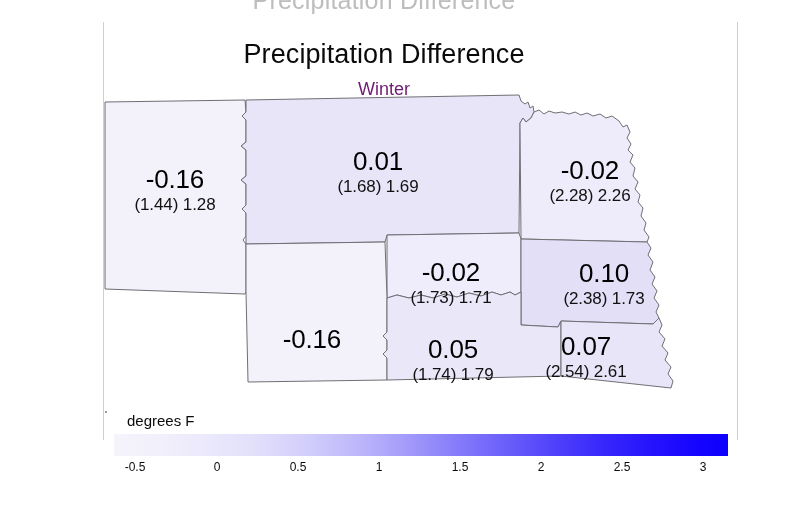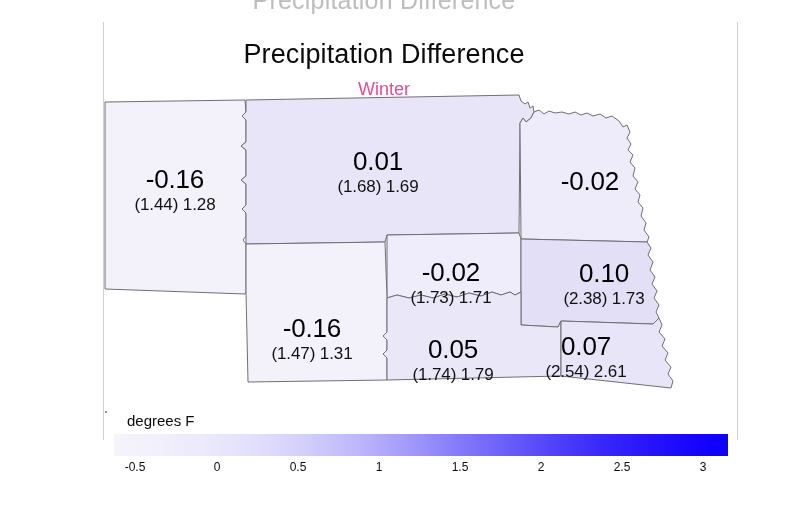--- a/index.html
+++ b/index.html
@@ -51,21 +51,21 @@
     color: #0a0a0a;
     white-space: nowrap;
     letter-spacing: .1px;
   }
   #subtitle {
     position: absolute;
     left: 0; right: 0;
     top: 79px;
     text-align: center;
     font-size: 18px;
-    color: #ec4899;
+    color: #701a75;
     white-space: nowrap;
   }
 
   
   #map-wrap {
     position: absolute;
     left: 103px; top: 92px;
     width: 634px; height: 305px;
   }
   #map-svg { display: block; width: 634px; height: 305px; }
@@ -202,35 +202,35 @@
       <span class="small">(1.44) 1.28</span>
     </div>
 
     <div class="region-label" style="left:275px; top:80px;">
       <span class="big">0.01</span>
       <span class="small">(1.68) 1.69</span>
     </div>
 
     <div class="region-label" style="left:487px; top:89px;">
       <span class="big">-0.02</span>
+      <span class="small">(2.28) 2.26</span>
     </div>
 
     <div class="region-label" style="left:348px; top:191px;">
       <span class="big">-0.02</span>
       <span class="small">(1.73) 1.71</span>
     </div>
 
     <div class="region-label" style="left:501px; top:192px;">
       <span class="big">0.10</span>
       <span class="small">(2.38) 1.73</span>
     </div>
 
     <div class="region-label" style="left:209px; top:247px;">
       <span class="big">-0.16</span>
-      <span class="small">(1.47) 1.31</span>
     </div>
 
     <div class="region-label" style="left:350px; top:268px;">
       <span class="big">0.05</span>
       <span class="small">(1.74) 1.79</span>
     </div>
 
     <div class="region-label" style="left:483px; top:265px;">
       <span class="big">0.07</span>
       <span class="small">(2.54) 2.61</span>

